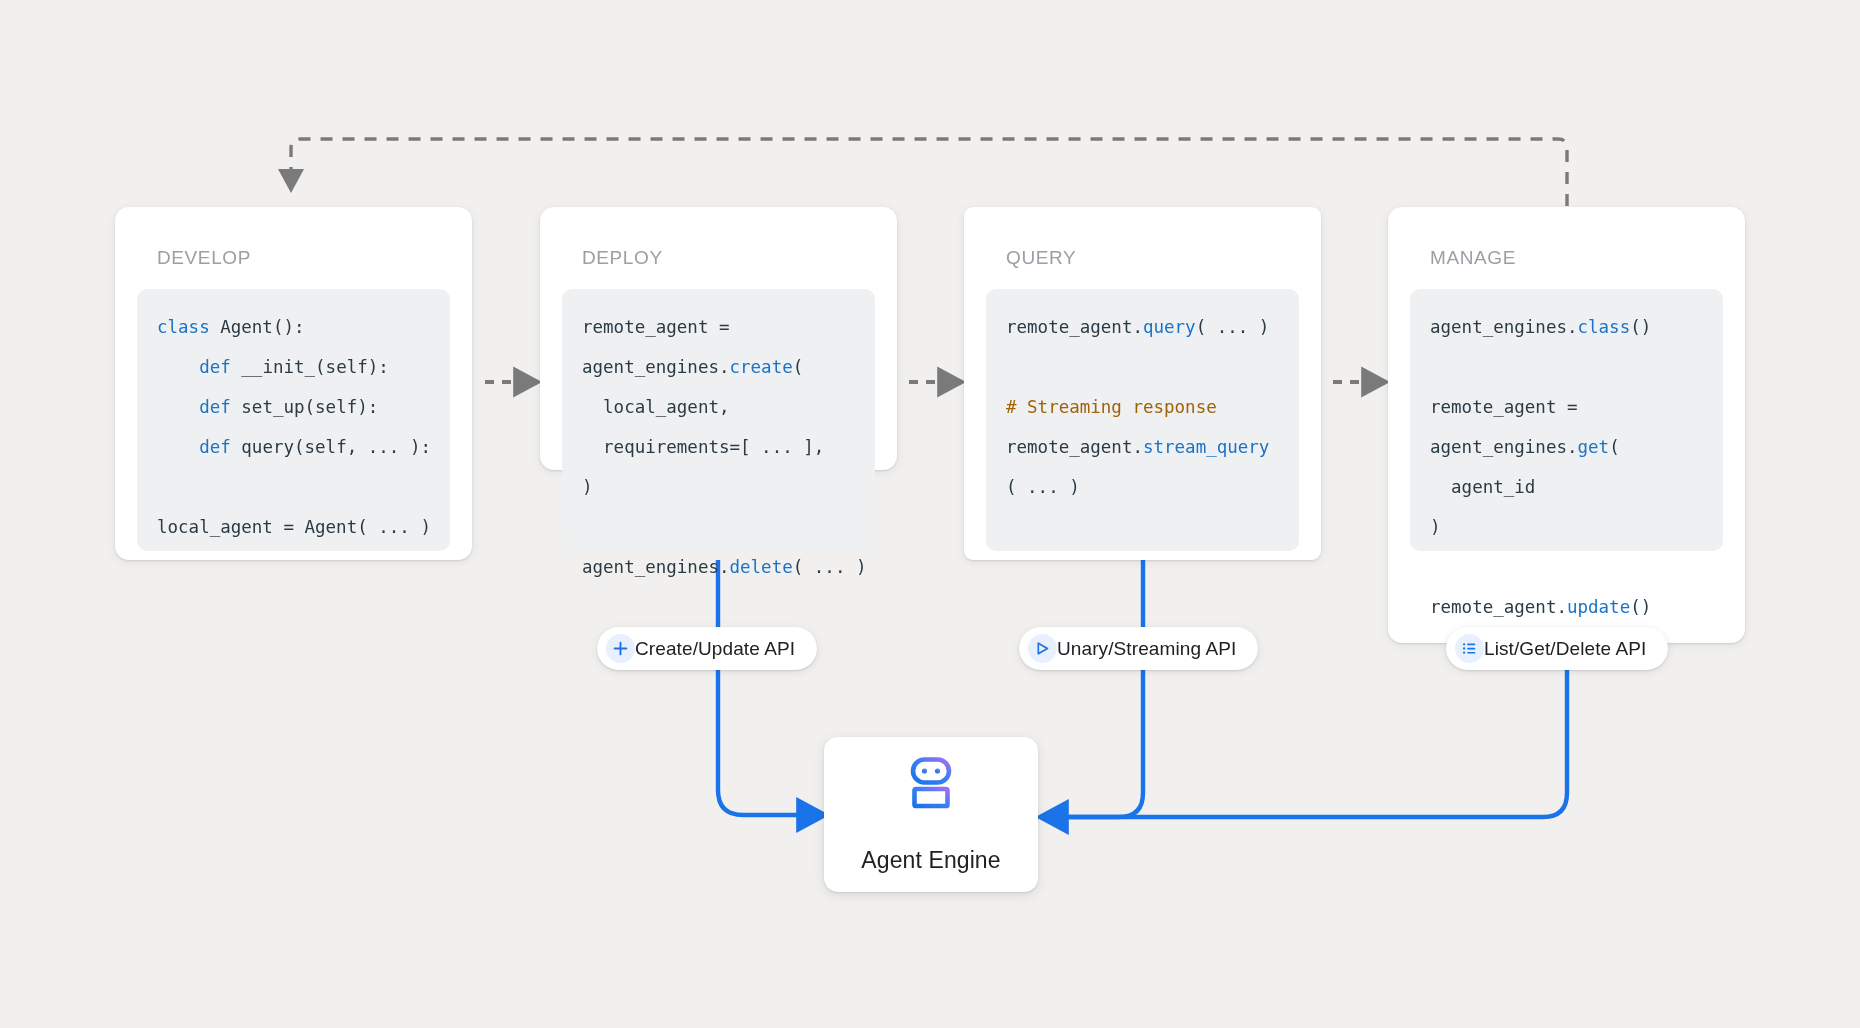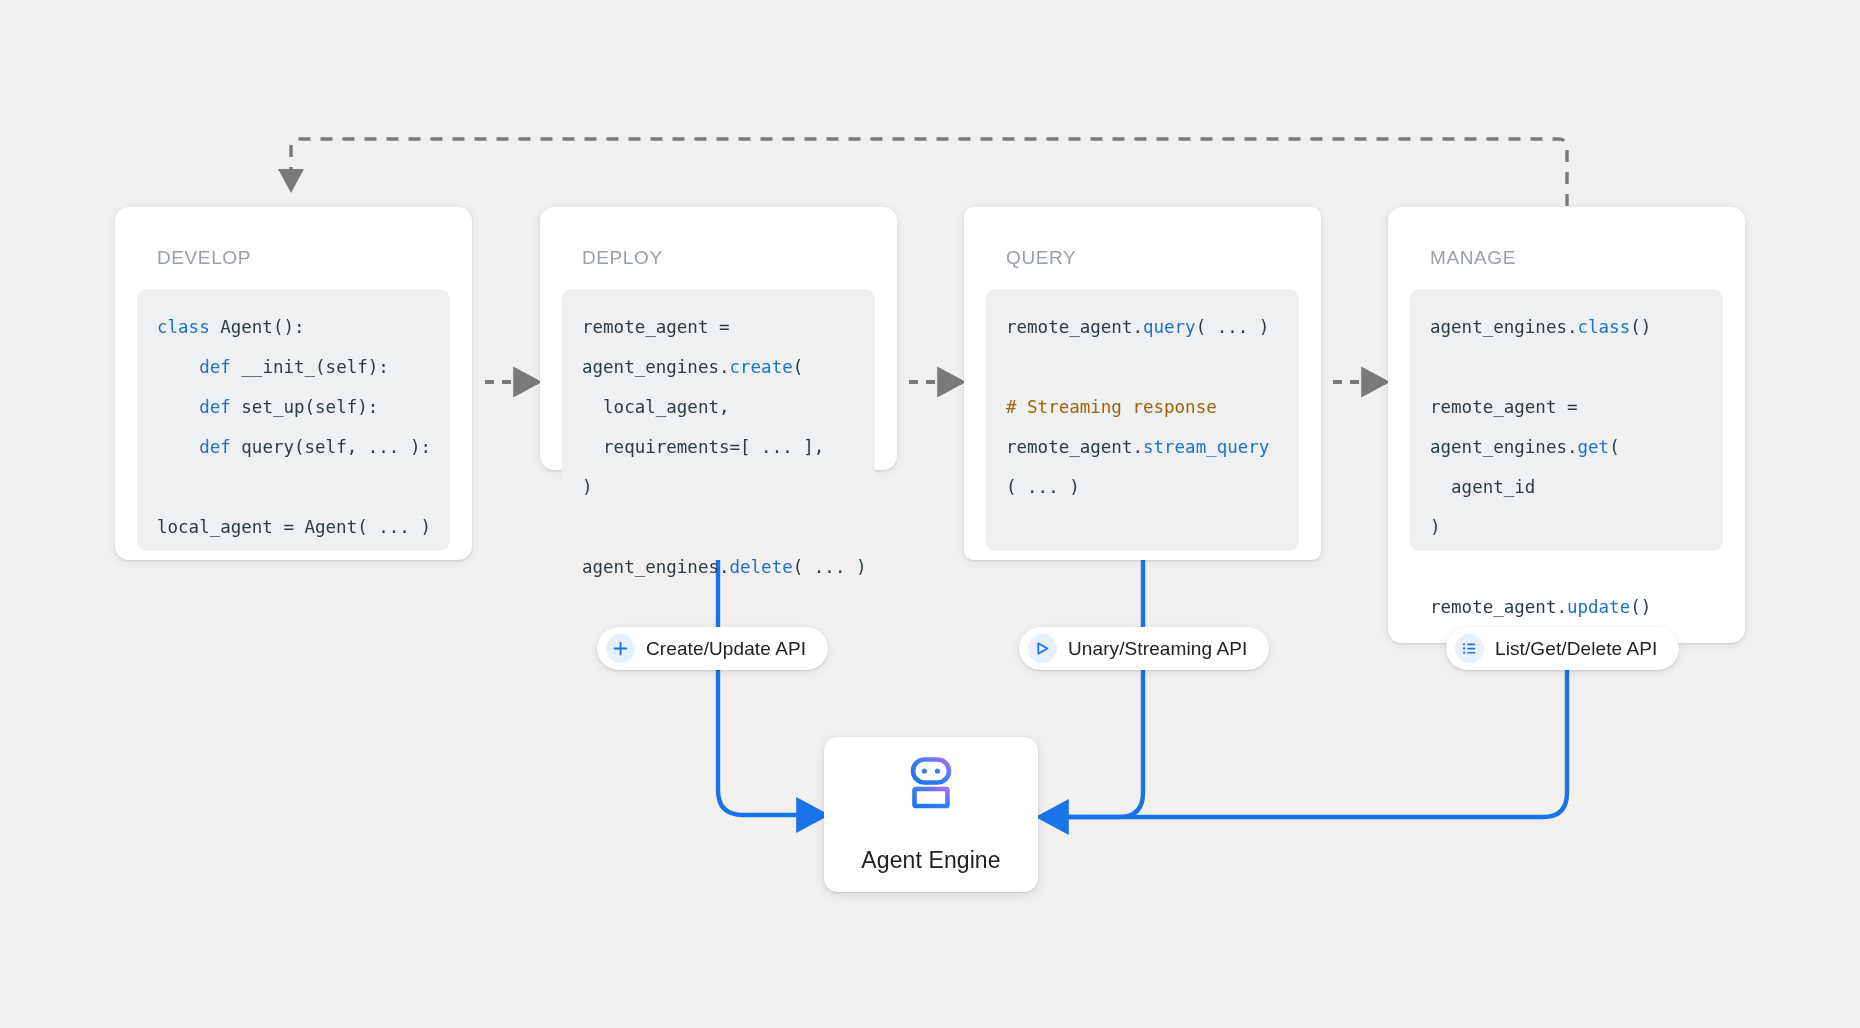--- a/index.html
+++ b/index.html
@@ -71,21 +71,21 @@
 
   #card-manage  { left: 1388px; top: 207px; width: 357px;  height: 436px; }
   #card-manage  .code { height: 262px; }
 
   
   .pill {
     position: absolute;
     height: 43px;
     display: flex;
     align-items: center;
-    gap: 11px;
+    gap: 0;
     background: #ffffff;
     border-radius: 24px;
     padding: 0 22px 0 9px;
     box-shadow: 0 1px 2px rgba(60,64,67,.16), 0 2px 8px rgba(60,64,67,.10);
     white-space: nowrap;
   }
   .pill-icon {
     width: 29px; height: 29px;
     border-radius: 50%;
     background: #e8f0fe;

